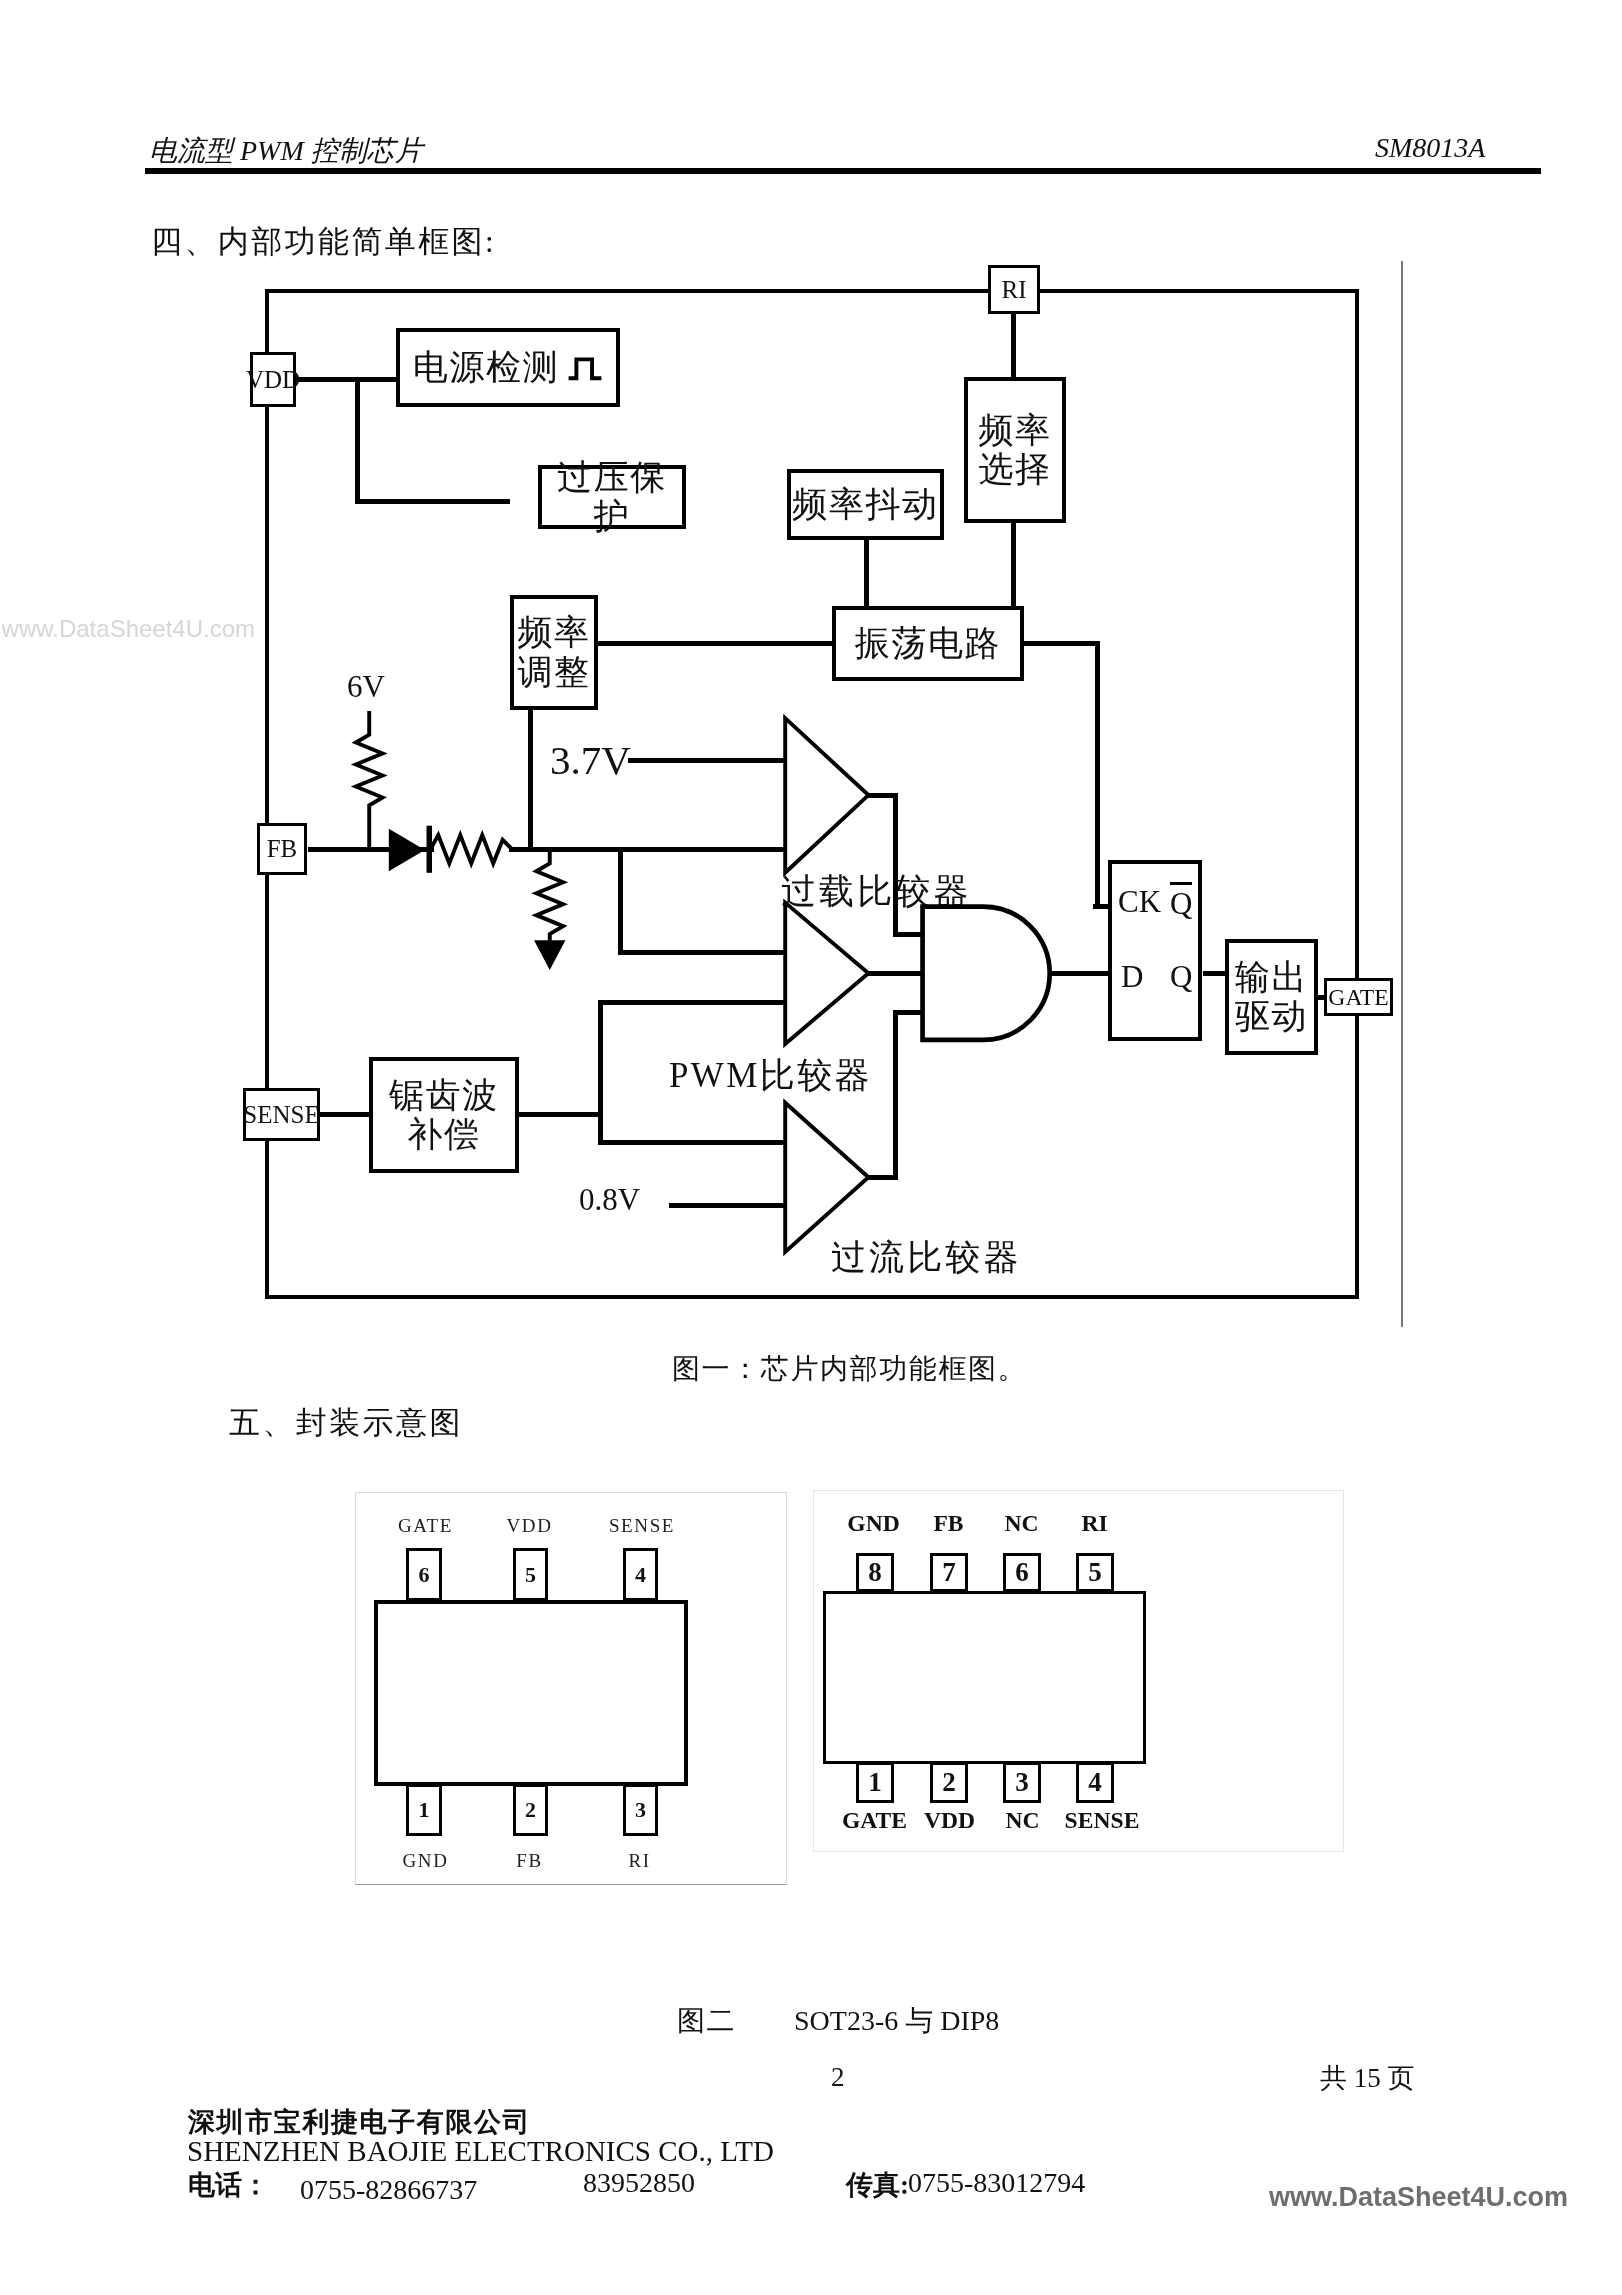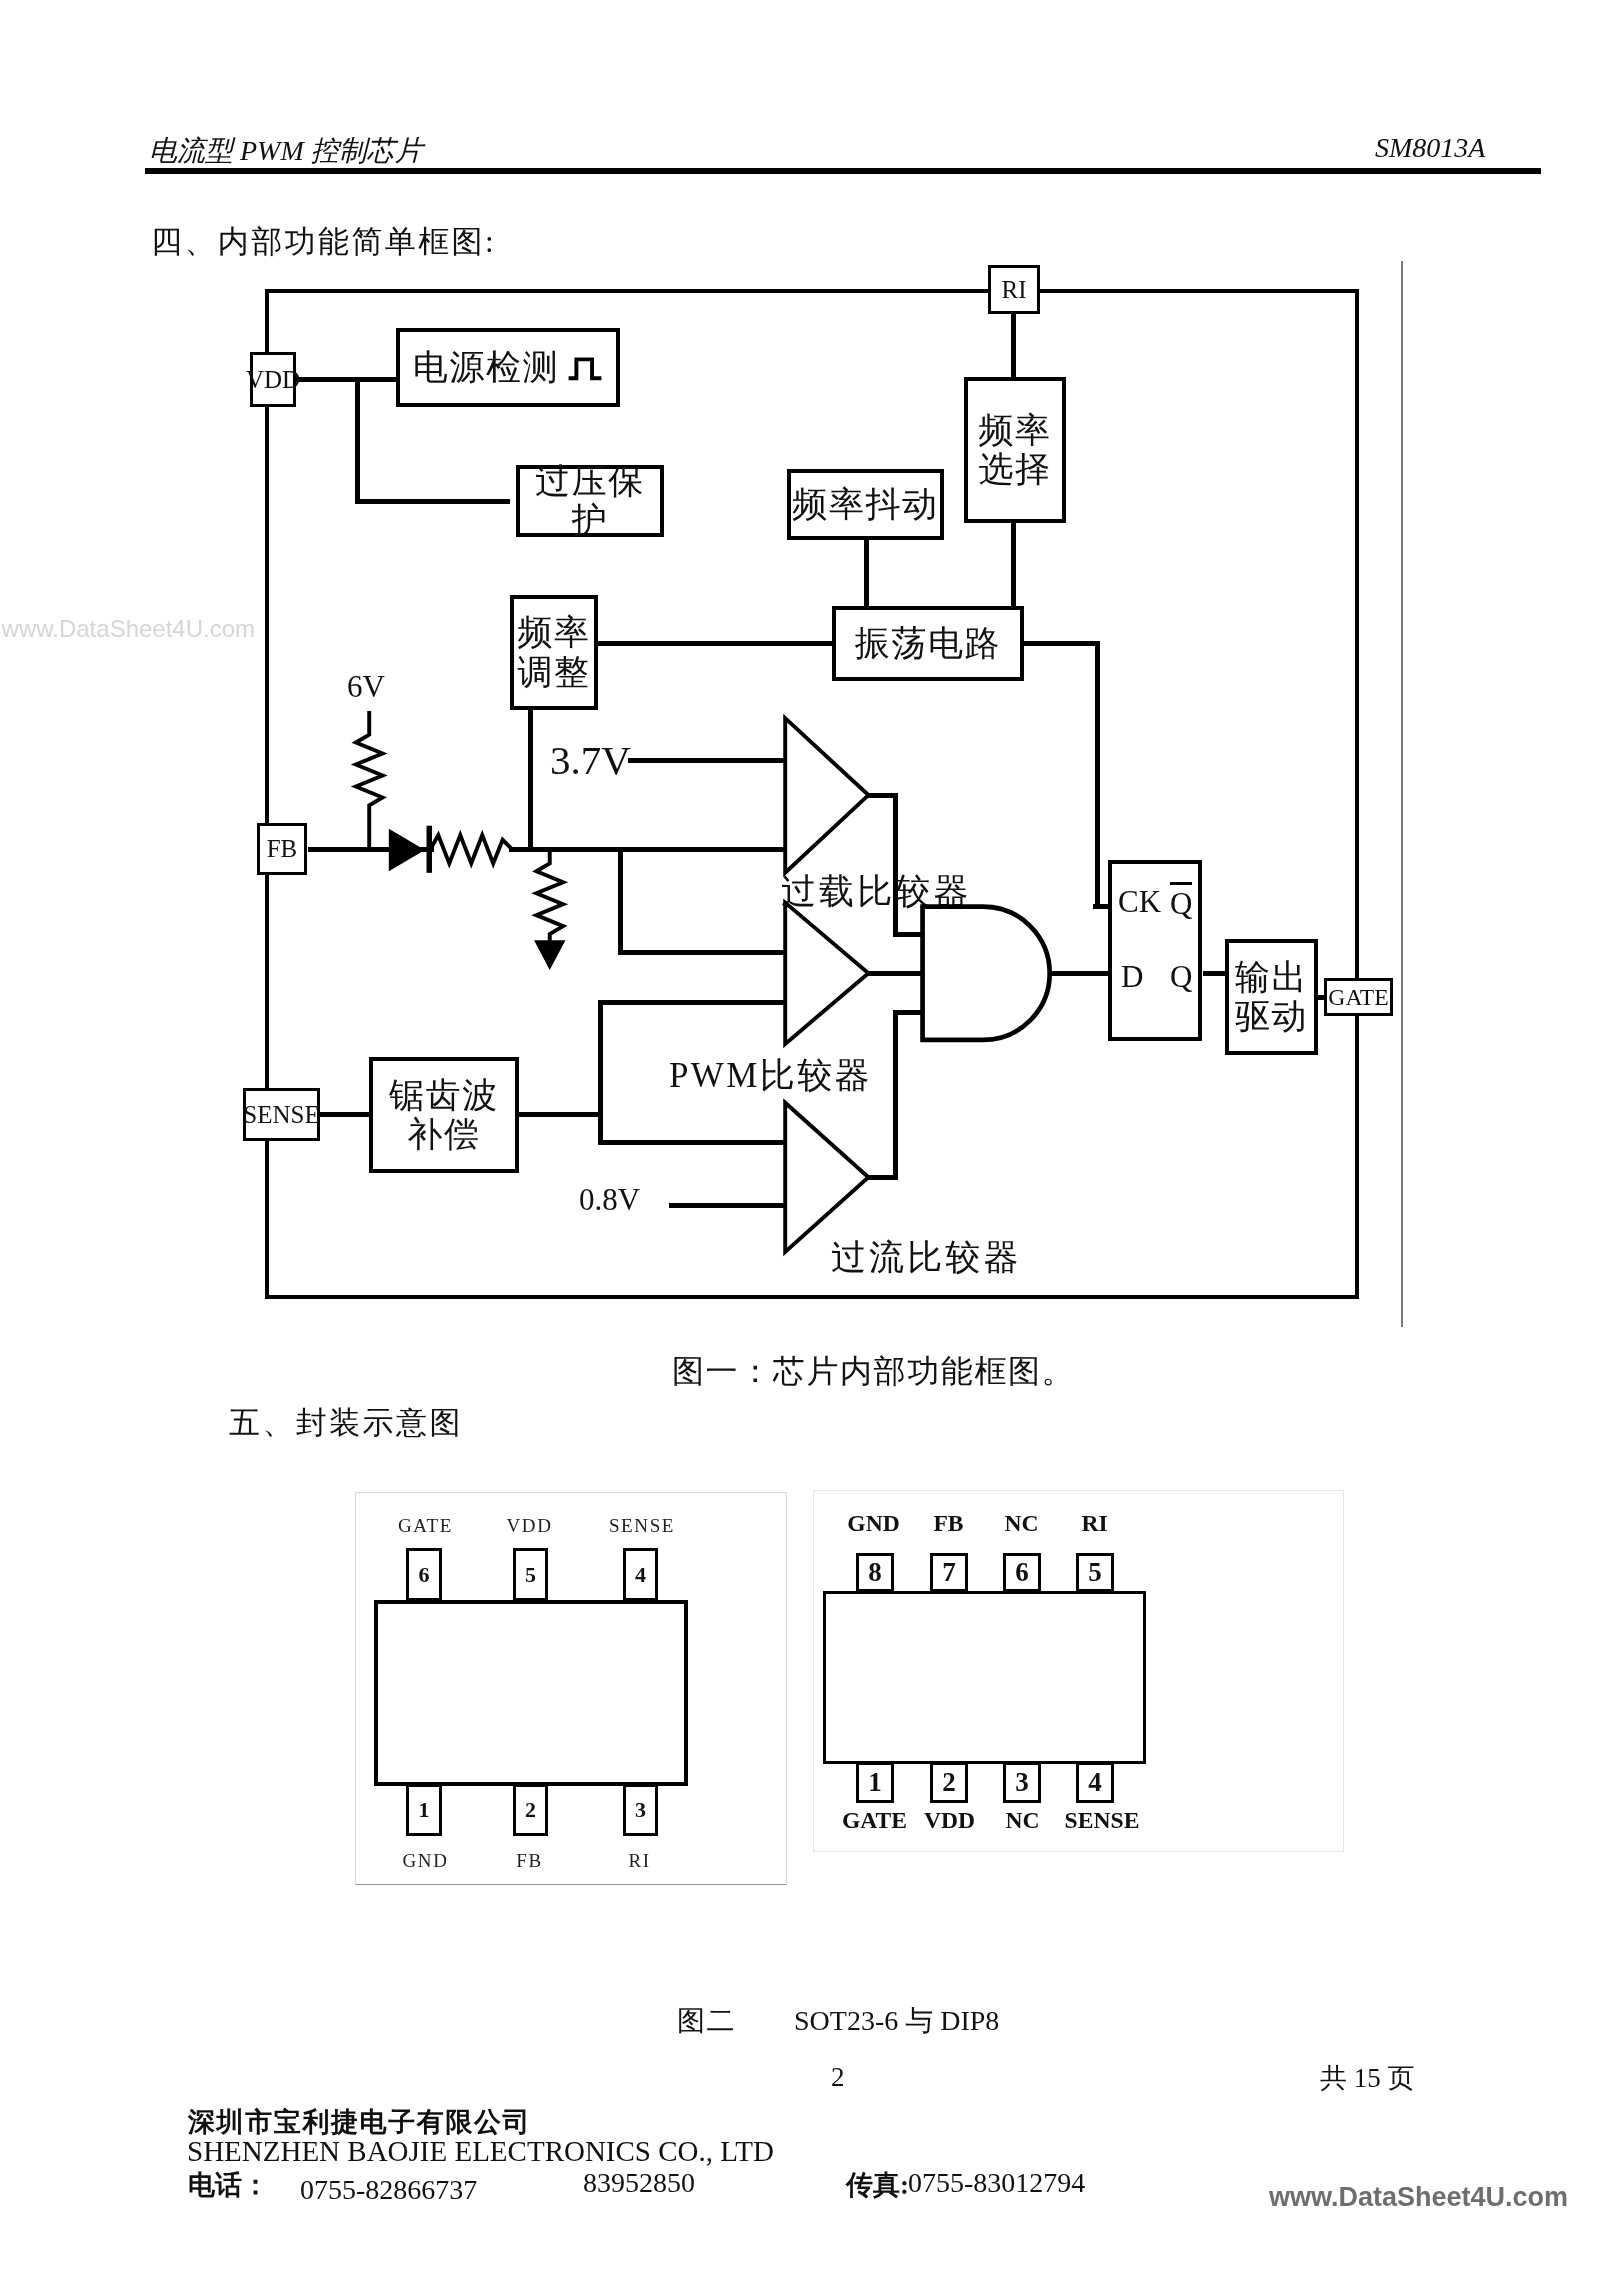--- a/index.html
+++ b/index.html
@@ -87,21 +87,21 @@
   <div class="box pinbox" style="left:1324px;top:978px;width:69px;height:38px;font-size:23.6px;">
     <span>GATE</span>
     </div>
 
   <div class="box" style="left:396px;top:328px;width:224px;height:79px;gap:7.9px;">
     <span>电源检测</span>
     <svg width="36" height="30" viewBox="0 0 46 38">
       <path d="M2,32 H12 V8 H32 V32 H44" fill="none" stroke="#000" stroke-width="5"></path>
     </svg>
   </div>
-  <div class="box" style="left:516px;top:465px;width:148px;height:72px;justify-content:center;">
+  <div class="box" style="left:538px;top:465px;width:148px;height:64px;justify-content:center;">
     <span>过压保护</span>
     </div>
   <div class="box" style="left:787px;top:469px;width:157px;height:71px;">
     <span>频率抖动</span>
     </div>
   <div class="box" style="left:964px;top:377px;width:102px;height:146px;flex-direction:column;">
     <span>频率</span>
     <span>选择</span>
     </div>
   <div class="box" style="left:510px;top:595px;width:88px;height:115px;flex-direction:column;">
@@ -151,21 +151,21 @@
     <polyline points="470,906 470,936 453,946 487,960 453,974 487,988 453,1002 487,1016 470,1026 470,1082" fill="none" stroke="#000" stroke-width="5"></polyline>
 
     <polyline points="700,1082 700,1100 683,1110 717,1124 683,1138 717,1152 683,1166 717,1180 700,1190 700,1200" fill="none" stroke="#000" stroke-width="5"></polyline>
     <polygon points="680,1198 720,1198 700,1236" fill="#000"></polygon>
 
     <path d="M1051,2100 A38,38 0 0 1 1051,2176" fill="none" stroke="#000" stroke-width="3" stroke-dasharray="7,6"></path>
 
     <circle cx="538" cy="2229" r="20" fill="none" stroke="#000" stroke-width="3"></circle>
   </svg>
 
-  <div class="lbl" style="left:672px;top:1350px;font-size:32px;letter-spacing:1.6px;">图一：芯片内部功能框图。</div>
+  <div class="lbl" style="left:672px;top:1350px;font-size:28px;letter-spacing:1.6px;">图一：芯片内部功能框图。</div>
   <div class="lbl" style="left:229px;top:1402px;font-size:31px;letter-spacing:2.4px;">五、封装示意图</div>
 
   <div class="abs" style="left:355px;top:1492px;width:430px;height:391px;border:0.8px solid #d9d9d9;border-bottom:1.6px solid #999;"></div>
   <div class="pkglbl-s" style="left:394px;top:1515px;width:63px;">GATE</div>
   <div class="pkglbl-s" style="left:502px;top:1515px;width:55px;">VDD</div>
   <div class="pkglbl-s" style="left:606px;top:1515px;width:72px;">SENSE</div>
   <div class="pkgpin" style="left:406px;top:1548px;width:36px;height:53px;font-size:22px;">6</div>
   <div class="pkgpin" style="left:513px;top:1548px;width:35px;height:53px;font-size:22px;">5</div>
   <div class="pkgpin" style="left:623px;top:1548px;width:35px;height:53px;font-size:22px;">4</div>
   <div class="abs" style="left:374px;top:1600px;width:314px;height:186px;border:4.7px solid #000;box-sizing:border-box;background:#fff;"></div>

